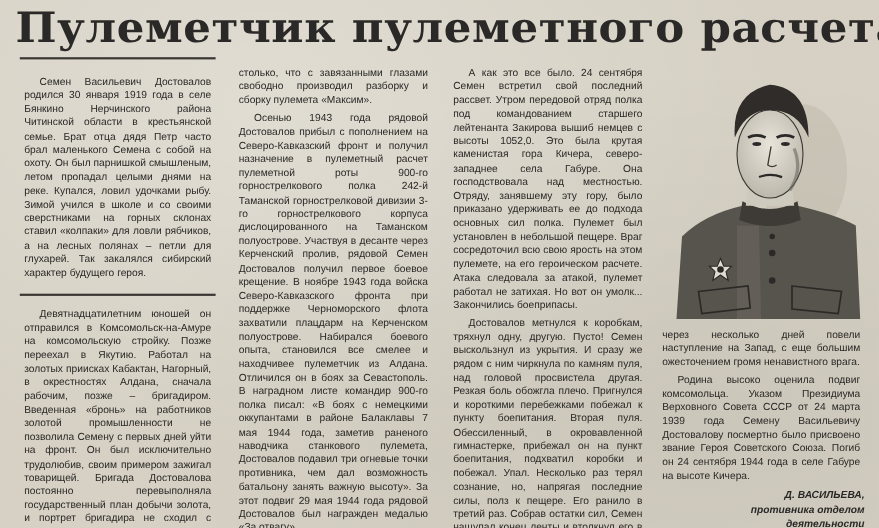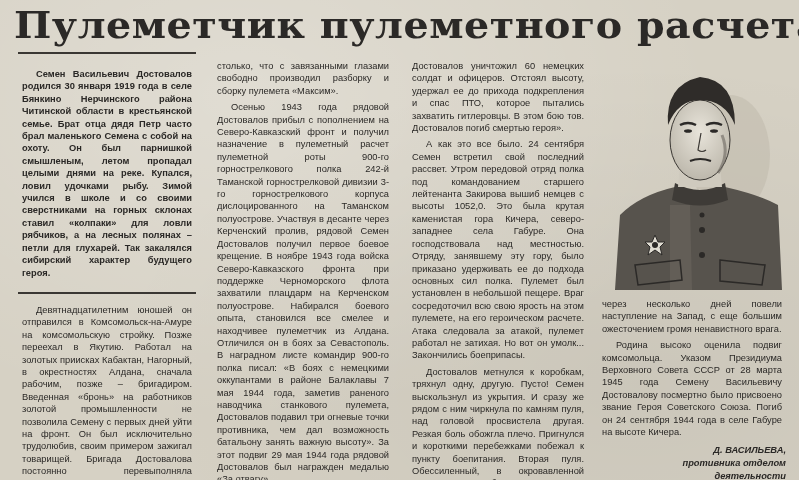--- a/index.html
+++ b/index.html
@@ -20,21 +20,21 @@
     color:#2b2927; white-space:nowrap;
     transform:scaleX(1.04); transform-origin:left top;
   }
   .col { position:absolute; font-size:9.3px; line-height:12.4px; text-align:justify; }
   .col p { margin:4px; text-indent:14px; }
   .col p.noindent { text-indent:0; }
   .col1 { left:18px; top:64px; width:178px; }
   .col2 { left:213px; top:56px; width:180px; }
   .col3 { left:408px; top:56px; width:180px; }
   .col4 { left:598px; top:294px; width:188px; }
-  .intro { font-weight:bold; }
+  .intro { font-weight:normal; }
   .rule {
     position:absolute; height:2px; background:#3a3733;
   }
   .rule1 { left:18px; top:52px; width:178px; }
   .portrait {
     position:absolute; left:610px; top:55px; width:180px; height:235px;
   }
   .signature { text-align:right; font-weight:bold; margin-top:6px; line-height:12.8px; }
   .signature div { text-indent:0;font-style:italic; }
 </style>
@@ -54,21 +54,20 @@
 </div>
 
 <div class="col col2">
   <p class="noindent">столько, что с завязанными глазами свободно производил разборку и сборку пулемета «Максим».</p>
   <p>Осенью 1943 года рядовой Достовалов прибыл с пополнением на Северо-Кавказский фронт и получил назначение в пулеметный расчет пулеметной роты 900-го горнострелкового полка 242-й Таманской горнострелковой дивизии 3-го горнострелкового корпуса дислоцированного на Таманском полуострове. Участвуя в десанте через Керченский пролив, рядовой Семен Достовалов получил первое боевое крещение. В ноябре 1943 года войска Северо-Кавказского фронта при поддержке Черноморского флота захватили плацдарм на Керченском полуострове. Набирался боевого опыта, становился все смелее и находчивее пулеметчик из Алдана. Отличился он в боях за Севастополь. В наградном листе командир 900-го полка писал: «В боях с немецкими оккупантами в районе Балаклавы 7 мая 1944 года, заметив раненого наводчика станкового пулемета, Достовалов подавил три огневые точки противника, чем дал возможность батальону занять важную высоту». За этот подвиг 29 мая 1944 года рядовой Достовалов был награжден медалью «За отвагу».</p>
   <p>О героическом подвиге рядового С. В. Достовалова мы узнаем из наградного листа: «В боях при наступлении на территории Польши и Чехословакии следуя в авангарде наступления батальона, действуя смело и решительно в составе пулеметного расчета уничтожил 22 сентября 1944 года в районе села Ясель (Польша) 20 немецких солдат и офицеров.</p>
 
 </div>
 
 <div class="col col3">
-  <p class="noindent">Достовалов уничтожил 60 немецких солдат и офицеров. Отстоял высоту, удержал ее до прихода подкрепления и спас ПТО, которое пытались захватить гитлеровцы. В этом бою тов. Достовалов погиб смертью героя».</p>
   <p>А как это все было. 24 сентября Семен встретил свой последний рассвет. Утром передовой отряд полка под командованием старшего лейтенанта Закирова вышиб немцев с высоты 1052,0. Это была крутая каменистая гора Кичера, северо-западнее села Габуре. Она господствовала над местностью. Отряду, занявшему эту гору, было приказано удерживать ее до подхода основных сил полка. Пулемет был установлен в небольшой пещере. Враг сосредоточил всю свою ярость на этом пулемете, на его героическом расчете. Атака следовала за атакой, пулемет работал не затихая. Но вот он умолк... Закончились боеприпасы.</p>
   <p>Достовалов метнулся к коробкам, тряхнул одну, другую. Пусто! Семен выскользнул из укрытия. И сразу же рядом с ним чиркнула по камням пуля, над головой просвистела другая. Резкая боль обожгла плечо. Пригнулся и короткими перебежками побежал к пункту боепитания. Вторая пуля. Обессиленный, в окровавленной гимнастерке, прибежал он на пункт боепитания, подхватил коробки и побежал. Упал. Несколько раз терял сознание, но, напрягая последние силы, полз к пещере. Его ранило в третий раз. Собрав остатки сил, Семен нащупал конец ленты и втолкнул его в приемник. Он увидел еще, как вздрогнул пулемет, как потянулась из коробки полоса ленты. Семен Достовалов умер, выполнив свой долг. Новая атака фашистов была отбита. А затем вершину горы Кичера заняли главные силы горнострелкового полка. Подразделения прочно закрепились на высоте и</p>
 </div>
 
 <svg class="portrait" viewBox="0 0 180 235">
   <defs>
     <radialGradient id="shade" cx="50%" cy="40%" r="60%">
       <stop offset="0%" stop-color="#e8e4da"></stop>
       <stop offset="100%" stop-color="#bdb8ac"></stop>
     </radialGradient>
@@ -107,20 +106,20 @@
 
   <path d="M91 78 L88 95 Q92 98 96 95" stroke="#3a3733" stroke-width="1.2" fill="none"></path>
 
   <path d="M80 106 Q90 102 101 106" stroke="#2b2927" stroke-width="2" fill="none"></path>
 
   <path d="M112 80 Q120 100 108 118" stroke="#6a665f" stroke-width="3" fill="none" opacity="0.6"></path>
 </svg>
 
 <div class="col col4">
   <p class="noindent">через несколько дней повели наступление на Запад, с еще большим ожесточением громя ненавистного врага.</p>
-  <p>Родина высоко оценила подвиг комсомольца. Указом Президиума Верховного Совета СССР от 28 марта 1945 года Семену Васильевичу Достовалову посмертно было присвоено звание Героя Советского Союза. Погиб он 24 сентября 1944 года в селе Габуре на высоте Кичера.</p>
+  <p>Родина высоко оценила подвиг комсомольца. Указом Президиума Верховного Совета СССР от 24 марта 1939 года Семену Васильевичу Достовалову посмертно было присвоено звание Героя Советского Союза. Погиб он 24 сентября 1944 года в селе Габуре на высоте Кичера.</p>
   <div class="signature">
     <div>Д. ВАСИЛЬЕВА,</div>
     <div>противника отделом</div>
     <div>деятельности</div>
 
   </div>
 </div>
 
 </body></html>

